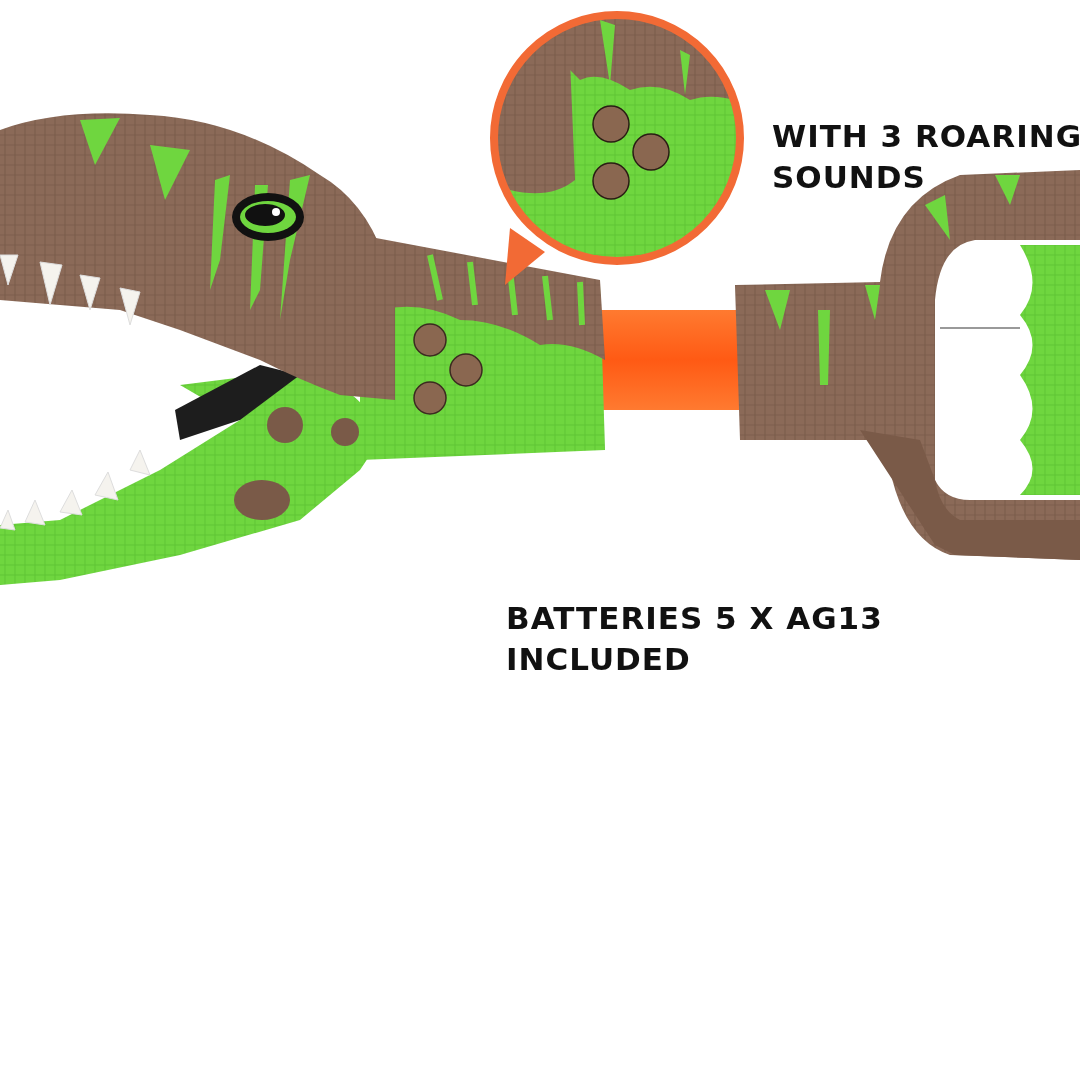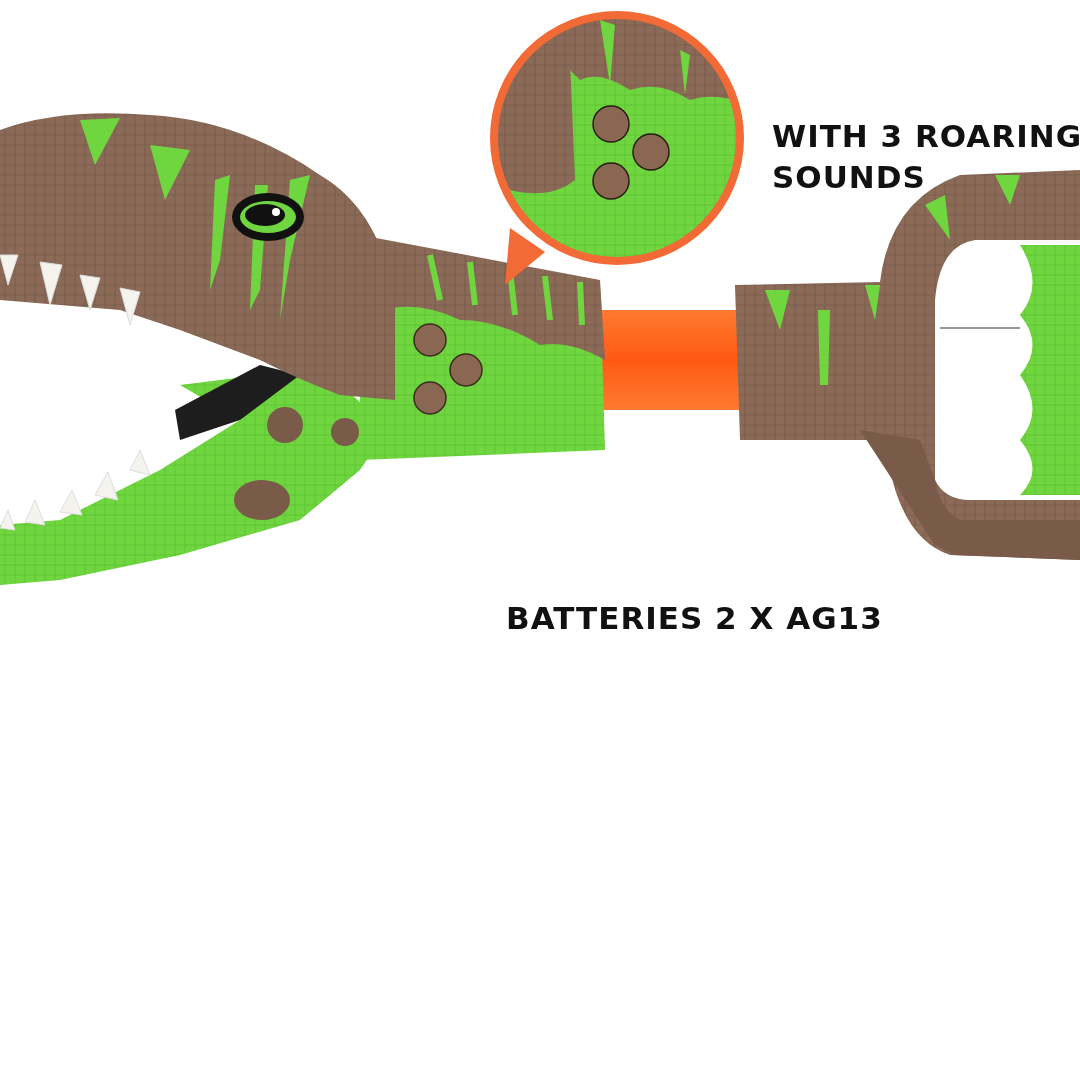--- a/index.html
+++ b/index.html
@@ -201,17 +201,18 @@
     </path></circle></rect></path></rect></rect></rect></path></circle></path></rect></rect></rect></g>
   </path></circle></g>
 
 
 <div class="caption caption-top">
   <span>WITH 3 ROARING</span>
   <span>SOUNDS</span>
 </div>
 
 <div class="caption caption-bottom">
-  <span>BATTERIES 2 X AG13</span>
+  <span>BATTERIES 5 X AG13</span>
+  <span>INCLUDED</span>
 </div>
 
 
 
 
 </body></html>

